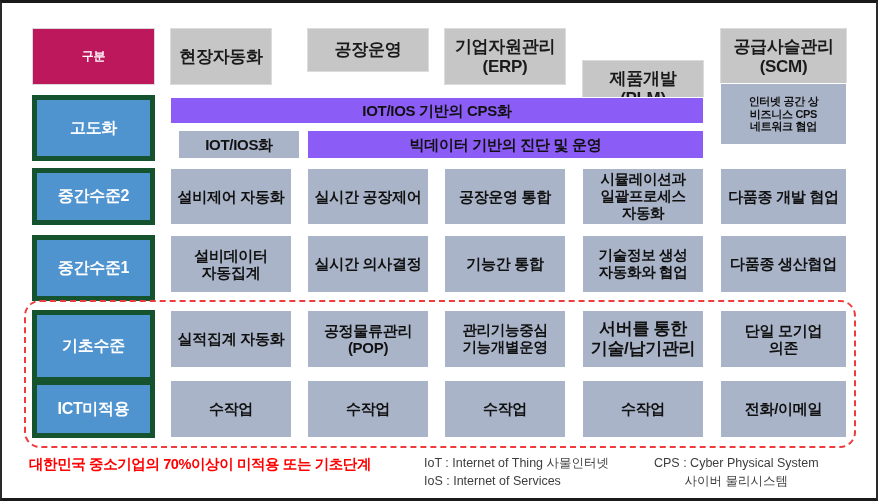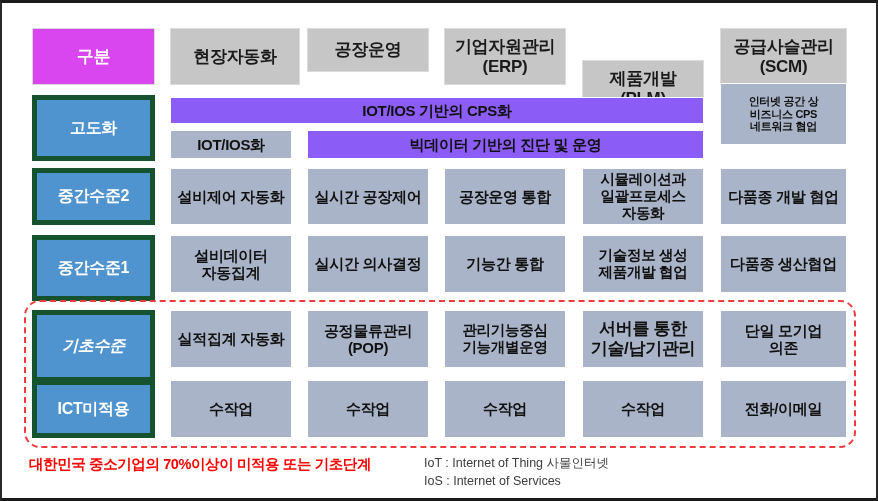--- a/index.html
+++ b/index.html
@@ -31,23 +31,23 @@
     align-items: center;
     justify-content: center;
     text-align: center;
     font-weight: bold;
     line-height: 1.15;
     white-space: pre-line;
     letter-spacing: -0.3px;
   }
 
   .hdr-first {
-    background: #d946ef;
+    background: #be185d;
     color: #ffffff;
-    font-size: 17px;
+    font-size: 12px;
     border: 1px solid #d9d9d9;
   }
   .hdr {
     background: #c6c6c6;
     color: #1a1a1a;
     font-size: 17px;
     border: 1px solid #dcdcdc;
   }
   .rowhead {
     background: #4f93cf;
@@ -95,38 +95,38 @@
   }
   .legend.center { text-align: center; }
 </style>
 </head>
 <body>
 
 <div id="canvas">
 
   <div class="cell hdr-first" style="left:30px; top:25px; width:123px; height:57px;">구분</div>
 
-  <div class="cell hdr" style="left:168px; top:25px; width:130px; height:57px;text-align:center;">현장자동화</div>
+  <div class="cell hdr" style="left:168px; top:25px; width:102px; height:57px;text-align:center;">현장자동화</div>
 
   <div class="cell hdr" style="left:305px; top:25px; width:122px; height:44px;">공장운영</div>
 
   <div class="cell hdr" style="left:442px; top:25px; width:122px; height:57px;">기업자원관리
 (ERP)</div>
 
   <div class="cell hdr" style="left:580px; top:25px; width:122px; height:57px;margin-top:32px;">제품개발
 (PLM)</div>
 
   <div class="cell hdr" style="left:718px; top:25px; width:127px; height:57px;">공급사슬관리
 (SCM)</div>
 
   <div class="cell rowhead" style="left:30px; top:92px; width:123px; height:66px;">고도화</div>
 
   <div class="cell span-cell" style="left:168px; top:94px; width:534px; height:27px;">IOT/IOS 기반의 CPS화</div>
 
-  <div class="cell body-cell" style="left:168px; top:127px; width:122px; height:29px;">IOT/IOS화</div>
+  <div class="cell body-cell" style="left:176px; top:127px; width:122px; height:29px;">IOT/IOS화</div>
 
   <div class="cell span-cell" style="left:305px; top:127px; width:397px; height:29px;">빅데이터 기반의 진단 및 운영</div>
 
   <div class="cell body-cell" style="left:718px; top:80px; width:127px; height:62px; font-size:11px;">인터넷 공간 상
 비즈니스 CPS
 네트워크 협업</div>
 
   <div class="cell rowhead" style="left:30px; top:165px; width:123px; height:57px;">중간수준2</div>
 
   <div class="cell body-cell" style="left:168px; top:165px; width:122px; height:57px;">설비제어 자동화</div>
@@ -144,25 +144,25 @@
   <div class="cell rowhead" style="left:30px; top:232px; width:123px; height:66px;">중간수준1</div>
 
   <div class="cell body-cell" style="left:168px; top:232px; width:122px; height:58px;">설비데이터
 자동집계</div>
 
   <div class="cell body-cell" style="left:305px; top:232px; width:122px; height:58px;">실시간 의사결정</div>
 
   <div class="cell body-cell" style="left:442px; top:232px; width:122px; height:58px;">기능간 통합</div>
 
   <div class="cell body-cell" style="left:580px; top:232px; width:122px; height:58px; font-size:14.5px;">기술정보 생성
-제품개발 협업</div>
+자동화와 협업</div>
 
   <div class="cell body-cell" style="left:718px; top:232px; width:127px; height:58px;">다품종 생산협업</div>
 
-  <div class="cell rowhead" style="left:30px; top:307px; width:123px; height:72px;font-style:italic;">기초수준</div>
+  <div class="cell rowhead" style="left:30px; top:307px; width:123px; height:72px;">기초수준</div>
 
   <div class="cell body-cell" style="left:168px; top:307px; width:122px; height:58px;">실적집계 자동화</div>
 
   <div class="cell body-cell" style="left:305px; top:307px; width:122px; height:58px;">공정물류관리
 (POP)</div>
 
   <div class="cell body-cell" style="left:442px; top:307px; width:122px; height:58px; font-size:14.5px;">관리기능중심
 기능개별운영</div>
 
   <div class="cell body-cell" style="left:580px; top:307px; width:122px; height:58px; font-size:17px;">서버를 통한
@@ -183,14 +183,16 @@
 
   <div class="cell body-cell" style="left:718px; top:377px; width:127px; height:58px;">전화/이메일</div>
 
   <div id="highlight-box" style="left:22px; top:297px; width:832px; height:148px;"></div>
 
   <div class="footer-note" style="left:27px; top:452px;">대한민국 중소기업의 70%이상이 미적용 또는 기초단계</div>
 
   <div class="legend" style="left:422px; top:451px;">IoT : Internet of Thing 사물인터넷
 IoS : Internet of Services</div>
 
+  <div class="legend center" style="left:652px; top:451px;">CPS : Cyber Physical System
+사이버 물리시스템</div>
 
 </div>
 
 </body></html>

